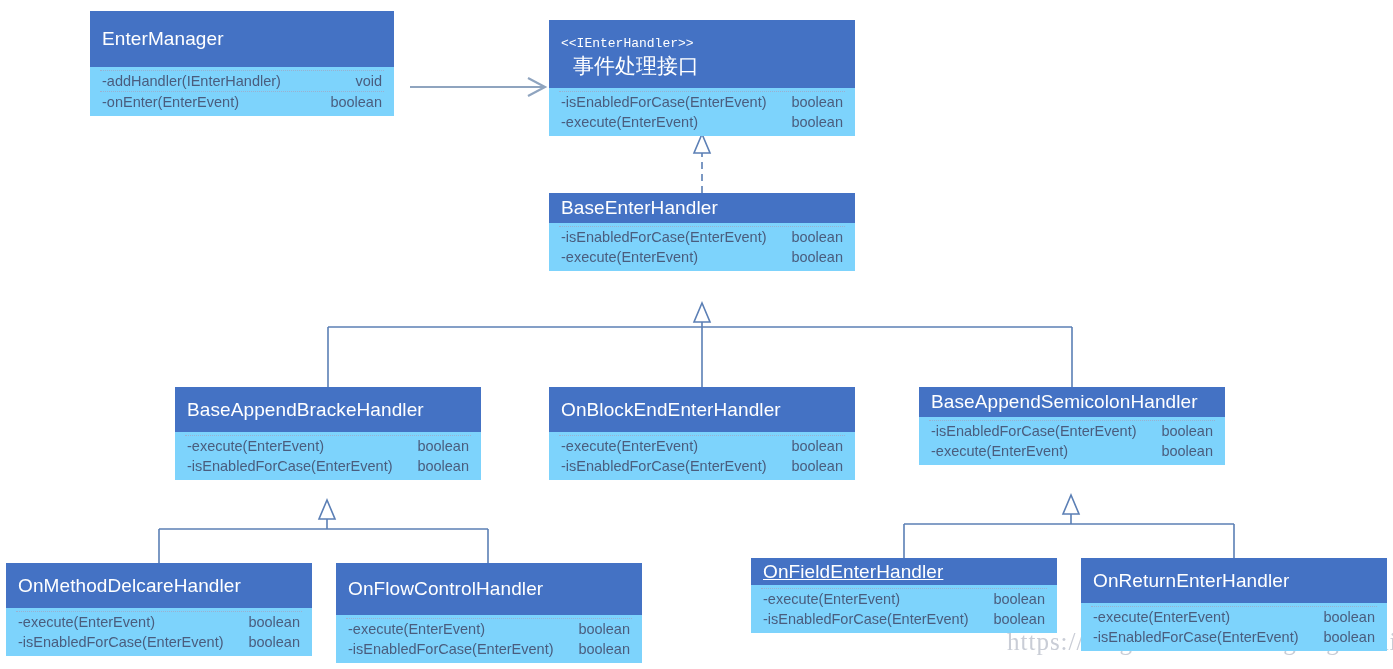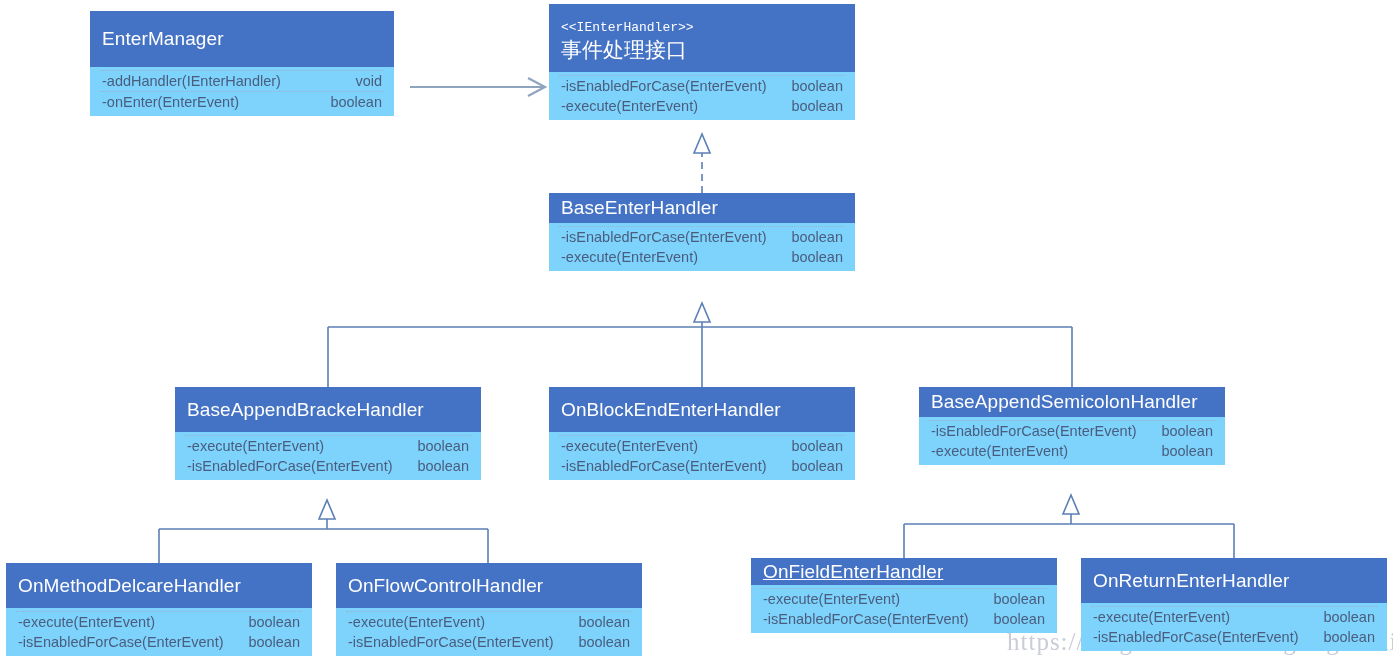--- a/index.html
+++ b/index.html
@@ -58,20 +58,21 @@
   .uml-stereo {
     font-family: "Liberation Mono", monospace;
     font-size: 13px;
     line-height: 17px;
     white-space: nowrap;
   }
   .uml-name-cjk {
     font-size: 21px;
     line-height: 27px;
     white-space: nowrap;
+    margin-left: 12px;
   }
   .uml-body {
     box-sizing: border-box;
     padding: 3px 10px 4px 10px;
     background: #7dd3fc;
   }
   .uml-row {
     display: flex;
     justify-content: space-between;
     align-items: baseline;
@@ -148,21 +149,21 @@
         <span class="sig">-addHandler(IEnterHandler)</span>
         <span class="ret">void</span>
       </div>
       <div class="uml-row">
         <span class="sig">-onEnter(EnterEvent)</span>
         <span class="ret">boolean</span>
       </div>
     </div>
   </div>
 
-  <div class="uml-class" style="left:549px; top:4px; width:306px;">
+  <div class="uml-class" style="left:549px; top:20px; width:306px;">
     <div class="uml-header" style="height:68px; padding-top:6px;">
       <div class="uml-stereo">&lt;&lt;IEnterHandler&gt;&gt;</div>
       <div class="uml-name-cjk">事件处理接口</div>
     </div>
     <div class="uml-body">
       <div class="uml-row first">
         <span class="sig">-isEnabledForCase(EnterEvent)</span>
         <span class="ret">boolean</span>
       </div>
       <div class="uml-row" style="border-top:none;">
@@ -246,21 +247,21 @@
         <span class="ret">boolean</span>
       </div>
       <div class="uml-row" style="border-top:none;">
         <span class="sig">-isEnabledForCase(EnterEvent)</span>
         <span class="ret">boolean</span>
       </div>
     </div>
   </div>
 
   <div class="uml-class" style="left:336px; top:563px; width:306px;">
-    <div class="uml-header" style="height:45px;">
+    <div class="uml-header" style="height:52px;">
       <div class="uml-name">OnFlowControlHandler</div>
     </div>
     <div class="uml-body">
       <div class="uml-row first">
         <span class="sig">-execute(EnterEvent)</span>
         <span class="ret">boolean</span>
       </div>
       <div class="uml-row" style="border-top:none;">
         <span class="sig">-isEnabledForCase(EnterEvent)</span>
         <span class="ret">boolean</span>

